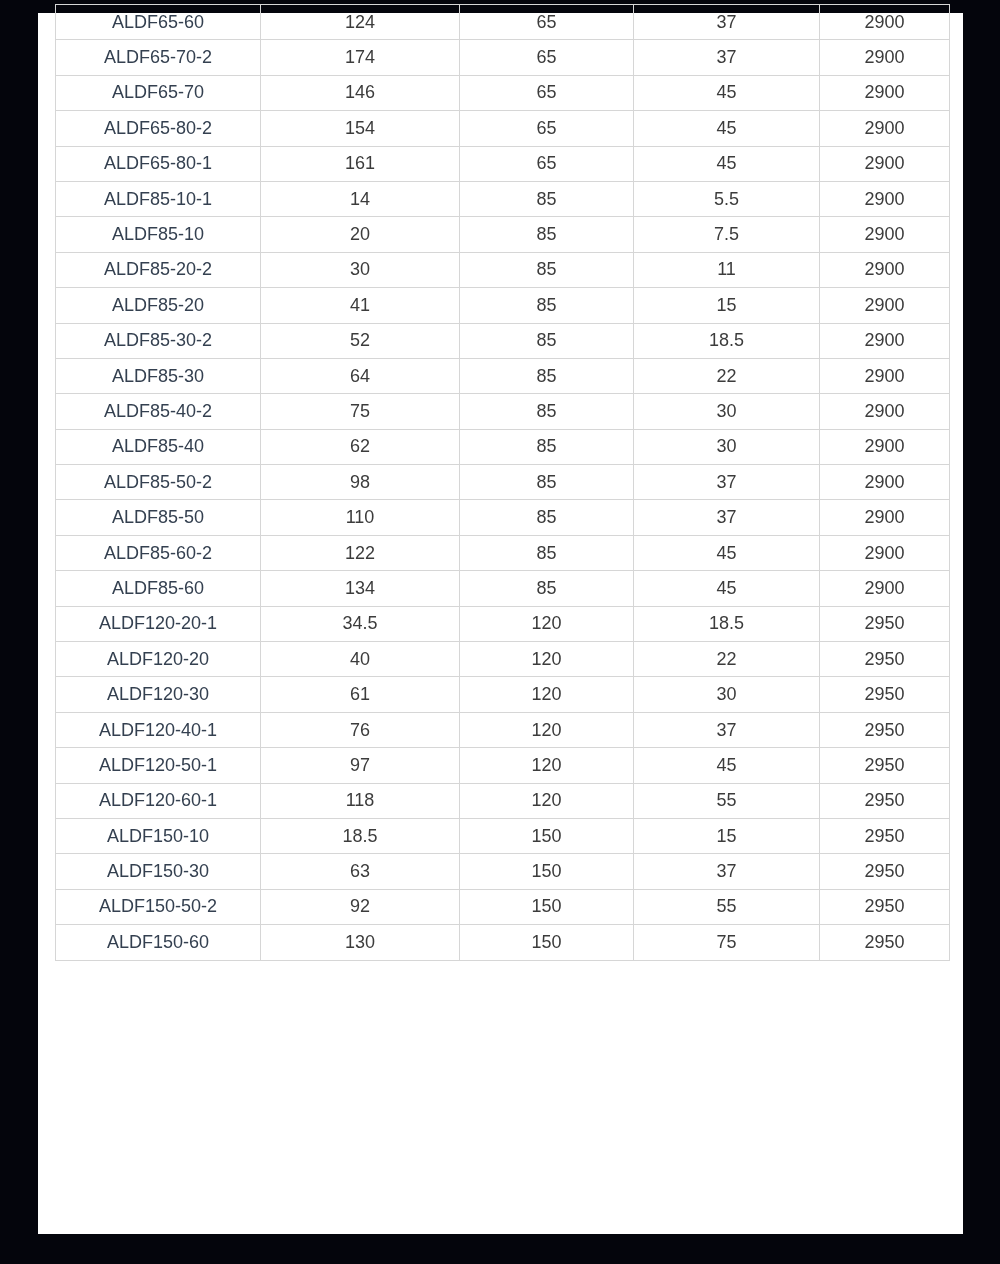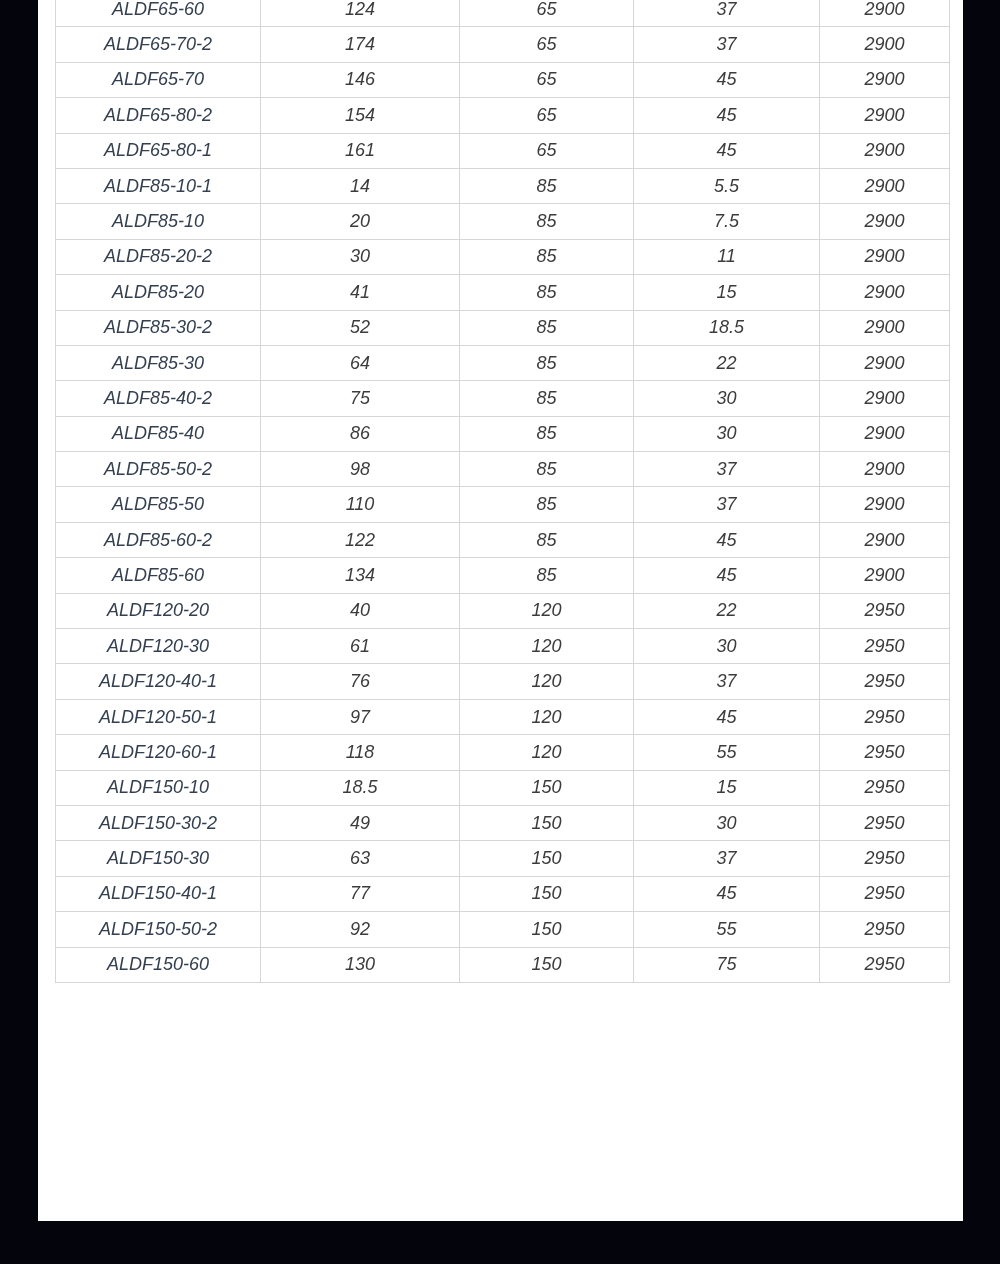--- a/index.html
+++ b/index.html
@@ -10,25 +10,24 @@
     width: 1000px;
     height: 1264px;
     background: #04050c;
     overflow: hidden;
     position: relative;
     font-family: "Liberation Sans", "DejaVu Sans", sans-serif;
   }
   .panel {
     position: absolute;
     left: 38px;
-    top: 0;
+    top: 13px;
     width: 925px;
     height: 1221px;
     background: #ffffff;
-    font-style: italic;
   }
   table.spec-table {
     position: absolute;
     left: 17px;
     top: -9px;
     width: 894px;
     border-collapse: collapse;
     table-layout: fixed;
   }
   table.spec-table td {
@@ -143,21 +142,21 @@
         </tr>
         <tr>
           <td class="model">ALDF85-40-2</td>
           <td>75</td>
           <td>85</td>
           <td>30</td>
           <td>2900</td>
         </tr>
         <tr>
           <td class="model">ALDF85-40</td>
-          <td>86</td>
+          <td>62</td>
           <td>85</td>
           <td>30</td>
           <td>2900</td>
         </tr>
         <tr>
           <td class="model">ALDF85-50-2</td>
           <td>98</td>
           <td>85</td>
           <td>37</td>
           <td>2900</td>
@@ -177,20 +176,27 @@
           <td>2900</td>
         </tr>
         <tr>
           <td class="model">ALDF85-60</td>
           <td>134</td>
           <td>85</td>
           <td>45</td>
           <td>2900</td>
         </tr>
         <tr>
+          <td class="model">ALDF120-20-1</td>
+          <td>34.5</td>
+          <td>120</td>
+          <td>18.5</td>
+          <td>2950</td>
+        </tr>
+        <tr>
           <td class="model">ALDF120-20</td>
           <td>40</td>
           <td>120</td>
           <td>22</td>
           <td>2950</td>
         </tr>
         <tr>
           <td class="model">ALDF120-30</td>
           <td>61</td>
           <td>120</td>
@@ -219,38 +225,24 @@
           <td>2950</td>
         </tr>
         <tr>
           <td class="model">ALDF150-10</td>
           <td>18.5</td>
           <td>150</td>
           <td>15</td>
           <td>2950</td>
         </tr>
         <tr>
-          <td class="model">ALDF150-30-2</td>
-          <td>49</td>
-          <td>150</td>
-          <td>30</td>
-          <td>2950</td>
-        </tr>
-        <tr>
           <td class="model">ALDF150-30</td>
           <td>63</td>
           <td>150</td>
           <td>37</td>
-          <td>2950</td>
-        </tr>
-        <tr>
-          <td class="model">ALDF150-40-1</td>
-          <td>77</td>
-          <td>150</td>
-          <td>45</td>
           <td>2950</td>
         </tr>
         <tr>
           <td class="model">ALDF150-50-2</td>
           <td>92</td>
           <td>150</td>
           <td>55</td>
           <td>2950</td>
         </tr>
         <tr>

